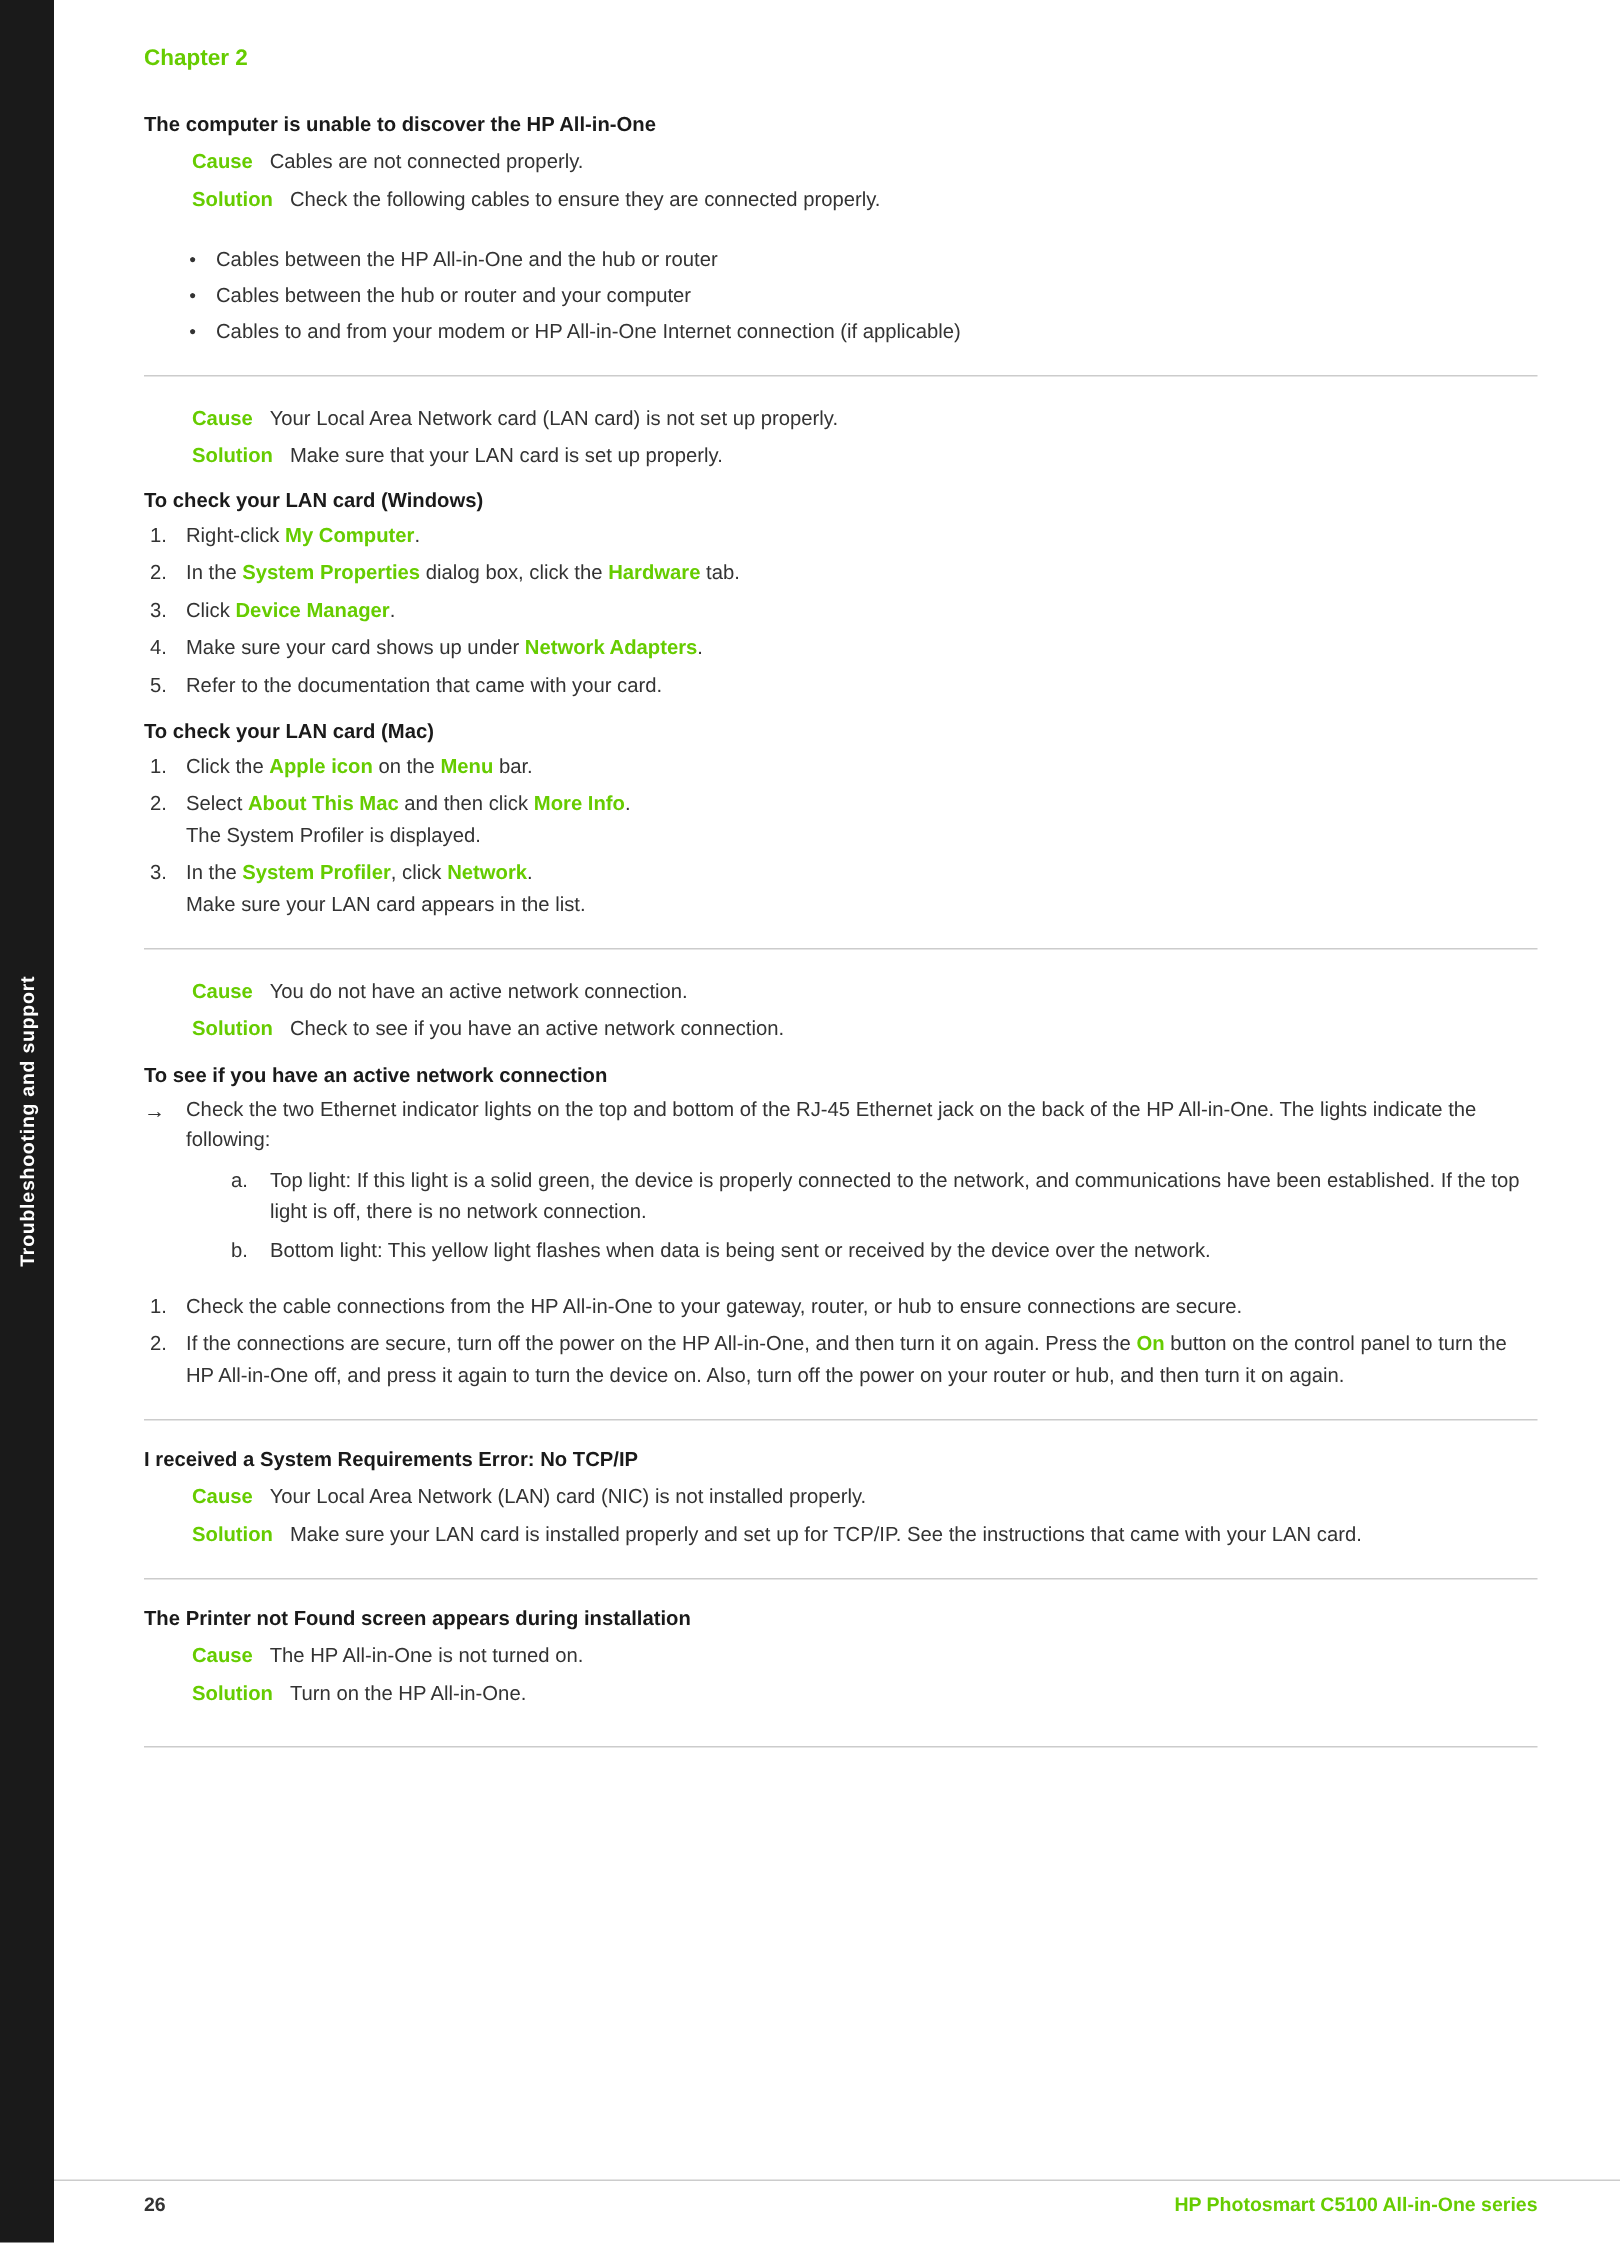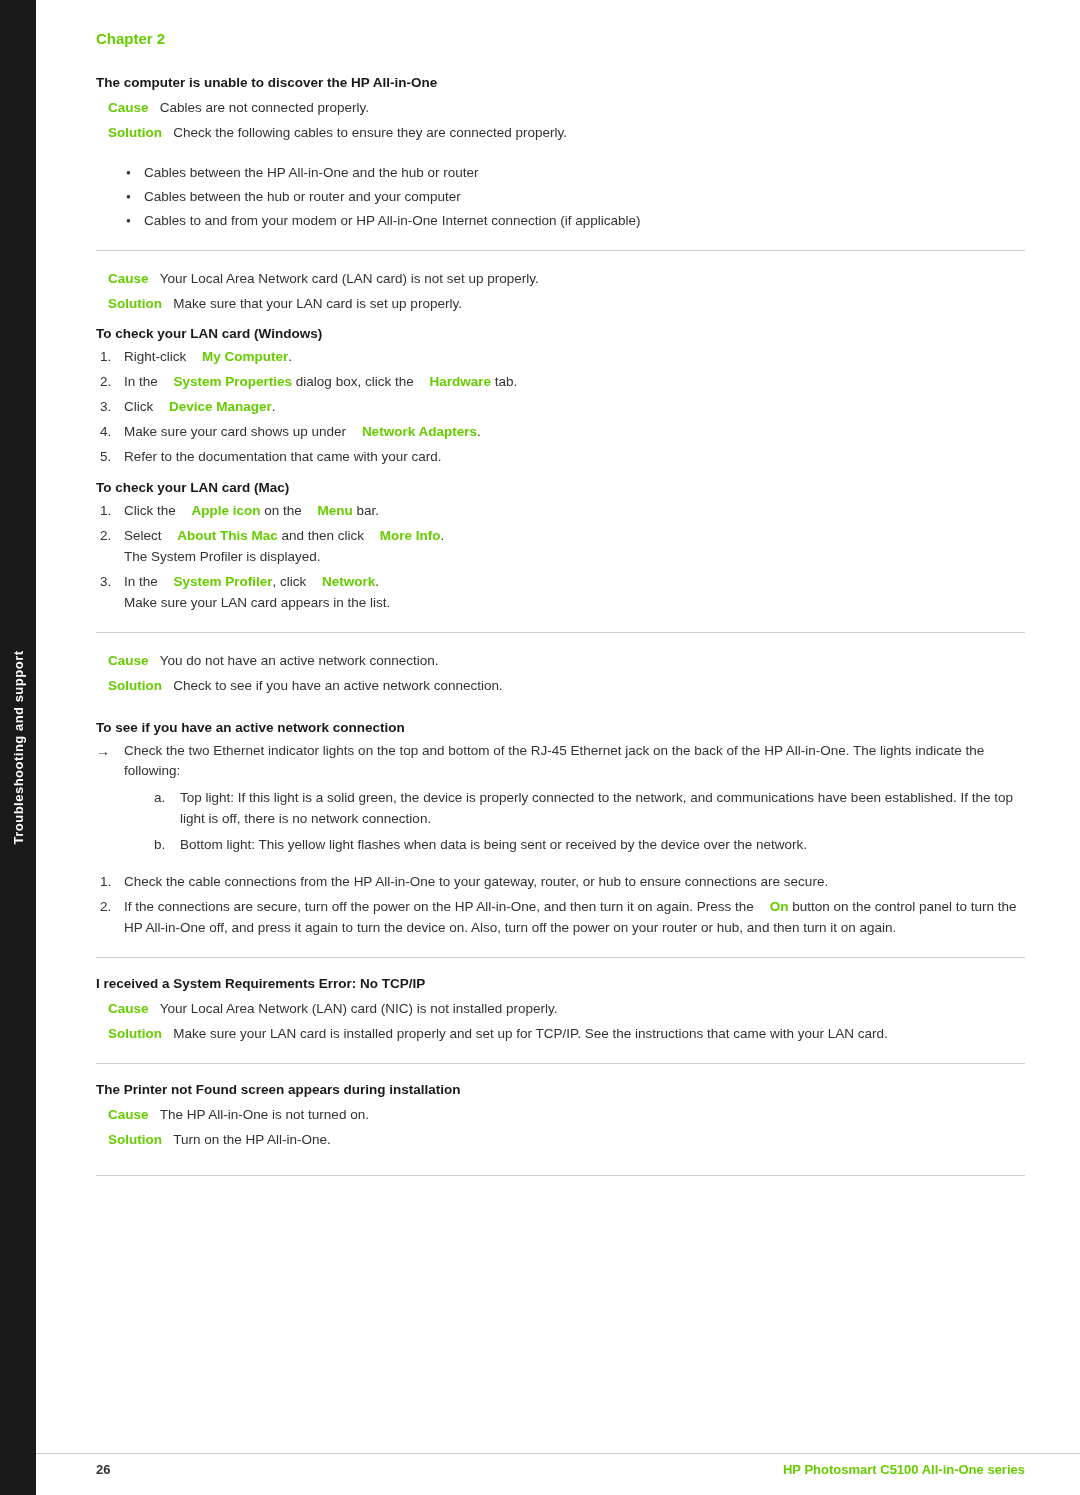--- a/index.html
+++ b/index.html
@@ -89,21 +89,20 @@
 
     .solution-label {
       color: #66cc00;
       font-weight: bold;
       font-size: 13.5px;
     }
 
     .green-link {
       color: #66cc00;
       font-weight: bold;
-      margin-left: 12px;
     }
 
     .cause-line {
       margin-bottom: 4px;
       line-height: 1.55;
     }
 
     .solution-line {
       margin-bottom: 4px;
       line-height: 1.55;
@@ -219,21 +218,21 @@
       color: #66cc00;
       font-size: 13px;
       font-weight: bold;
     }
 
     .section-block {
       margin-bottom: 6px;
     }
 
     .indent-block {
-      margin-left: 12px;
+      margin-left: 32px;
     }
   </style>
 </head>
 <body>
 
 <div class="page-container">
 
   <div class="sidebar">
     <span class="sidebar-text">Troubleshooting and support</span>
   </div>
@@ -326,21 +325,21 @@
 
       <div class="cause-line indent-block">
         <span class="cause-label">Cause</span>
         &nbsp;&nbsp;<span>You do not have an active network connection.</span>
       </div>
       <div class="solution-line indent-block">
         <span class="solution-label">Solution</span>
         &nbsp;&nbsp;<span>Check to see if you have an active network connection.</span>
       </div>
 
-      <div style="margin-top:23px;">
+      <div style="margin-top:12px;">
         <div class="sub-bold-heading">To see if you have an active network connection</div>
         <div class="arrow-item">
           <span class="arrow-sym">→</span>
           <span class="arrow-content">
             <span>Check the two Ethernet indicator lights on the top and bottom of the RJ-45 Ethernet jack on the back of the HP All-in-One. The lights indicate the following:</span>
             <ul class="sub-list">
               <li>
                 <span class="sub-letter">a.</span>
                 <span class="sub-content">Top light: If this light is a solid green, the device is properly connected to the network, and communications have been established. If the top light is off, there is no network connection.</span>
               </li>

